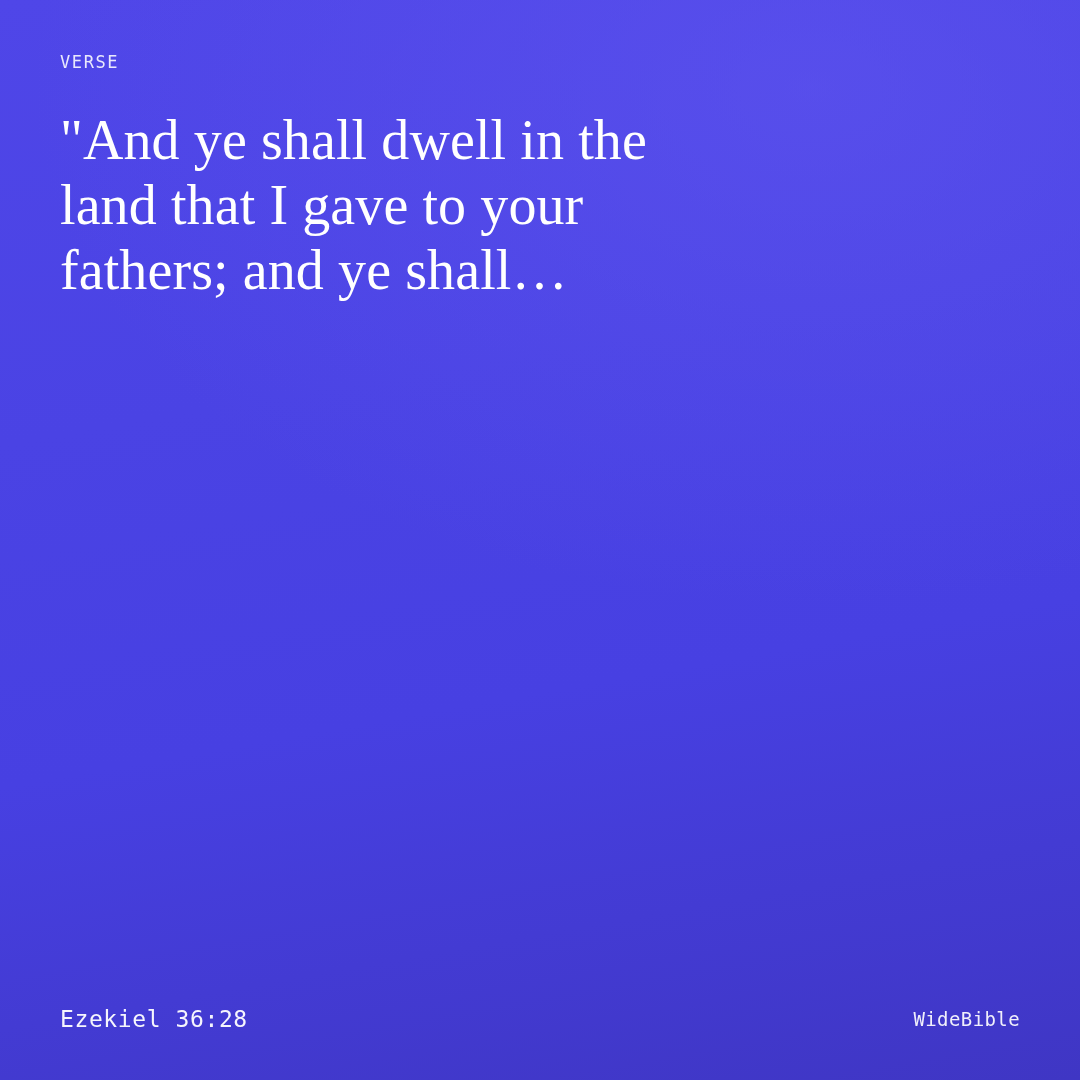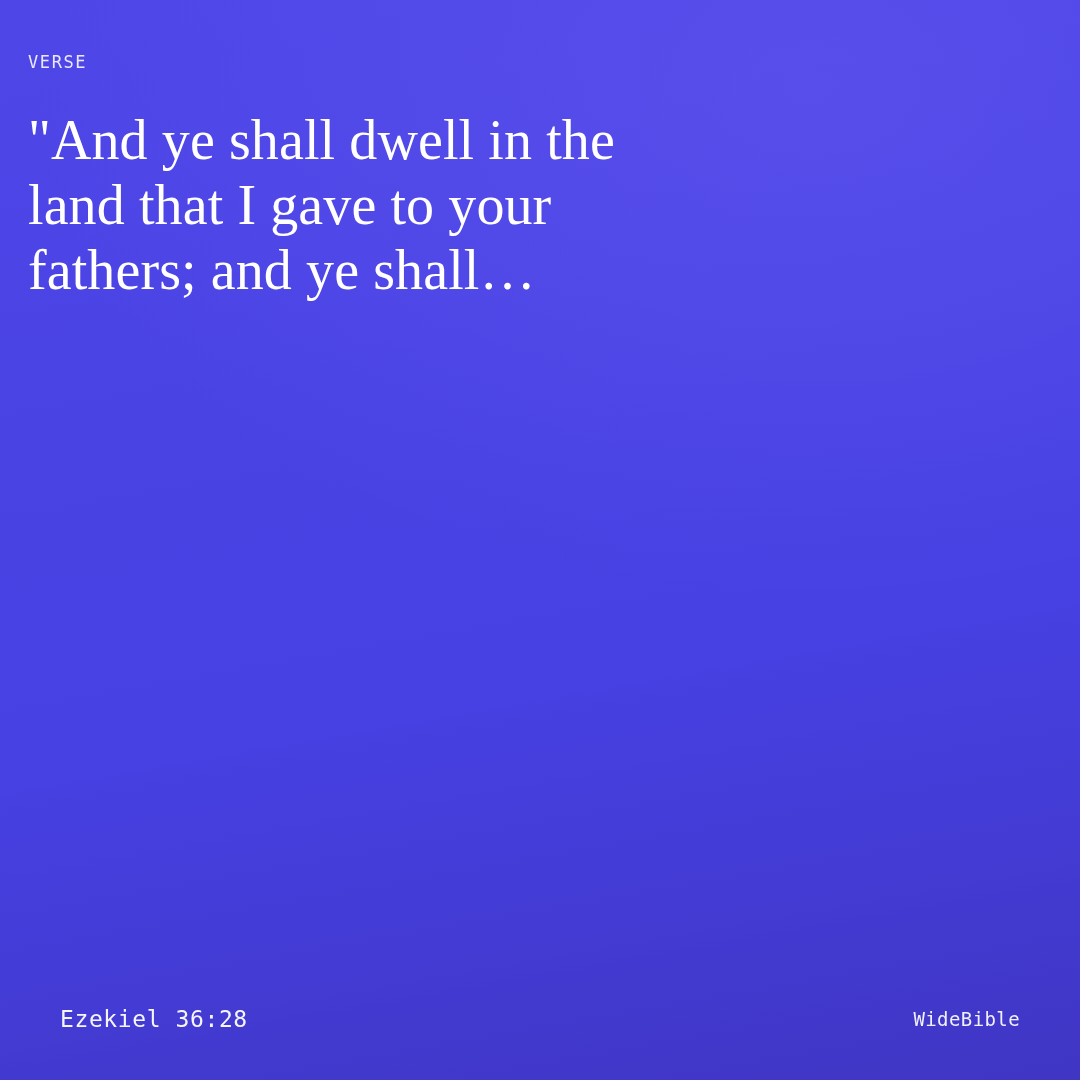--- a/index.html
+++ b/index.html
@@ -26,21 +26,21 @@
     inset: 0;
     background: radial-gradient(120% 80% at 75% 8%, rgba(96,86,240,0.55) 0%, rgba(79,70,232,0.0) 60%);
     pointer-events: none;
   }
   .content {
     position: relative;
     z-index: 2;
     width: 100%;
     height: 100%;
     box-sizing: border-box;
-    padding: 44px 60px 44px 28px;
+    padding: 44px 60px 44px 60px;
   }
   .eyebrow {
     font-family: "DejaVu Sans Mono", monospace;
     font-size: 17px;
     letter-spacing: 1.6px;
     color: rgba(255,255,255,0.88);
     margin-top: 8px;
     margin-bottom: 36px;
   }
   .verse-text {

